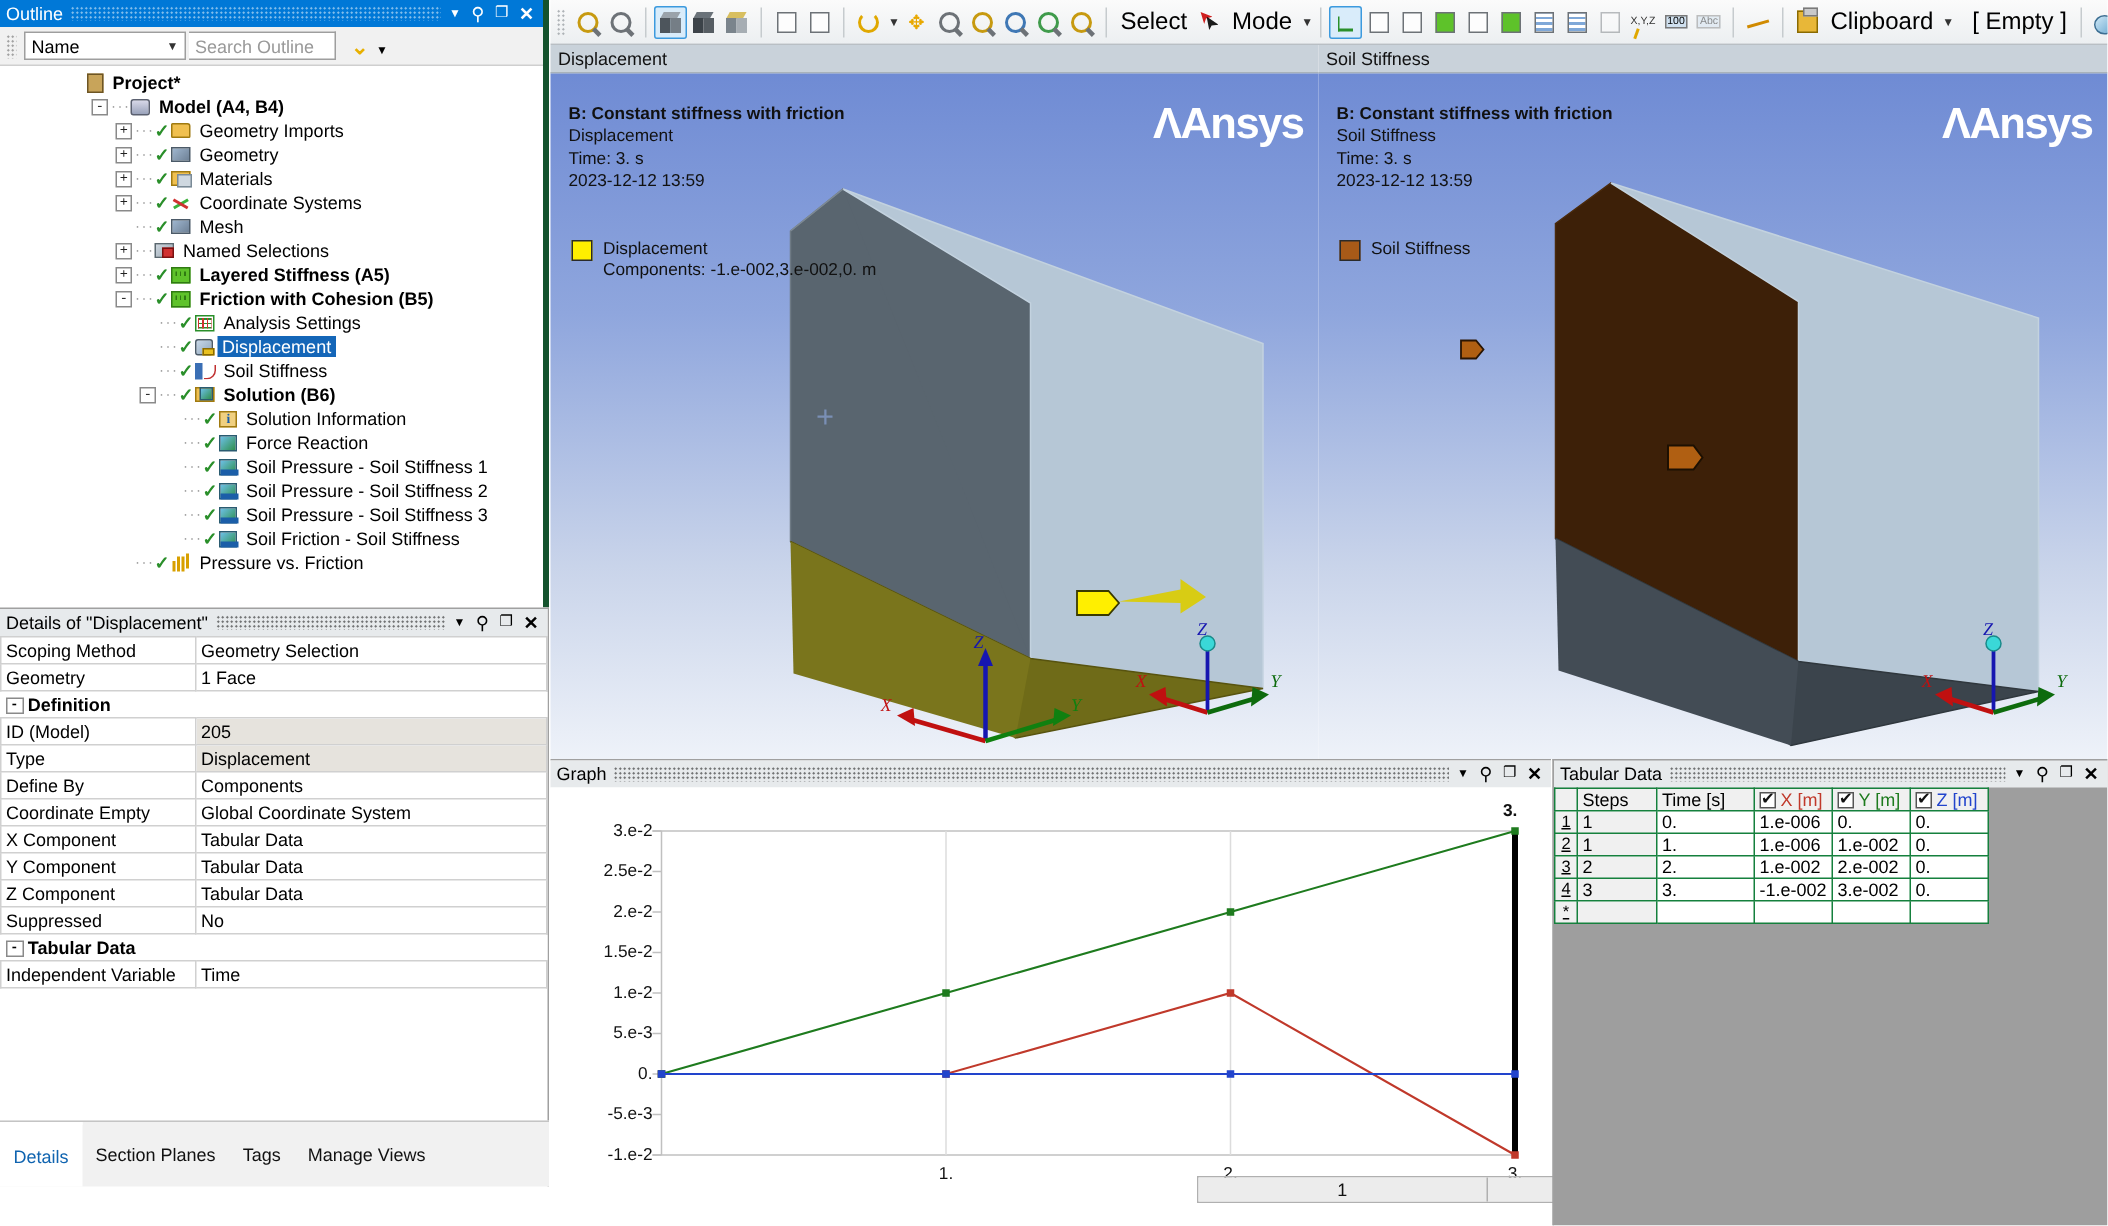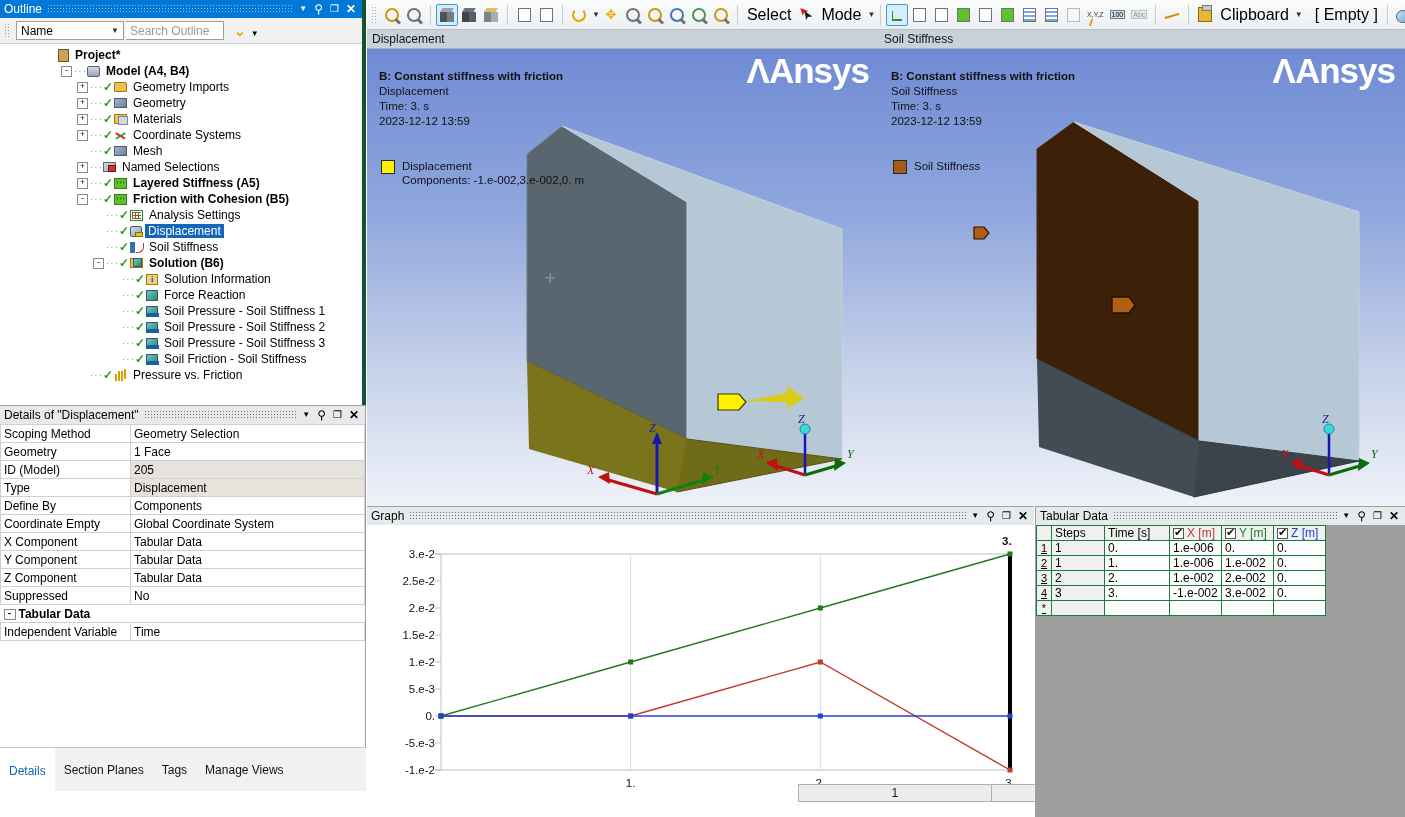--- a/index.html
+++ b/index.html
@@ -173,21 +173,21 @@
      transform: rotate(-16deg); transform-origin: left bottom;}
 
   
   #vp1 { position: absolute; left: 367px; top: 30px; width: 512px; height: 476px; }
   #vp2 { position: absolute; left: 879px; top: 30px; width: 526px; height: 476px; }
   .vp-head { height: 19px; background: #c9d2da; border-bottom: 1px solid #a8b2ba;
      display: flex; align-items: center; padding-left: 5px; font-size: 12px; color: #111; }
   .vp-canvas { position: relative; width: 100%; height: calc(100% - 19px);
      background: linear-gradient(#6f8bd4 0%, #8fa6dd 35%, #c9d4ea 72%, #eef2f9 100%);
      overflow: hidden; }
-  .vp-ansys { position: absolute; right: 10px; top: 2px; color: #fff; font-size: 35px;
+  .vp-ansys { position: absolute; right: 10px; top: 18px; color: #fff; font-size: 29px;
      font-weight: bold; letter-spacing: -1px; font-family: "Liberation Sans", sans-serif; }
   .vp-ansys .lam { display:inline-block; transform: skewX(0deg); }
   .vp-info { position: absolute; left: 12px; top: 8px; font-size: 11.5px; color: #111;
      line-height: 15px; margin-top: 12px; }
   .vp-info .b { font-weight: bold; }
   .vp-legend { position: absolute; left: 14px; font-size: 11.5px; color: #111; display: flex;
      align-items: flex-start; gap: 7px; line-height: 14px; }
   .swatch { width: 14px; height: 14px; border: 1px solid #2a2a2a; flex: none; margin-top: 1px; }
 
   
@@ -427,20 +427,23 @@
   </div>
   <table class="dtable">
         <tbody id="details-body">
           <tr>
             <td class="col-l">Scoping Method</td>
             <td class="">Geometry Selection</td>
           </tr>
           <tr>
             <td class="col-l">Geometry</td>
             <td class="">1 Face</td>
+          </tr>
+          <tr class="d-group">
+            <td colspan="2" class="d-group-cell"><span class="d-exp">-</span><span>Definition</span></td>
           </tr>
           <tr>
             <td class="col-l">ID (Model)</td>
             <td class="val-gray">205</td>
           </tr>
           <tr>
             <td class="col-l">Type</td>
             <td class="val-gray">Displacement</td>
           </tr>
           <tr>

